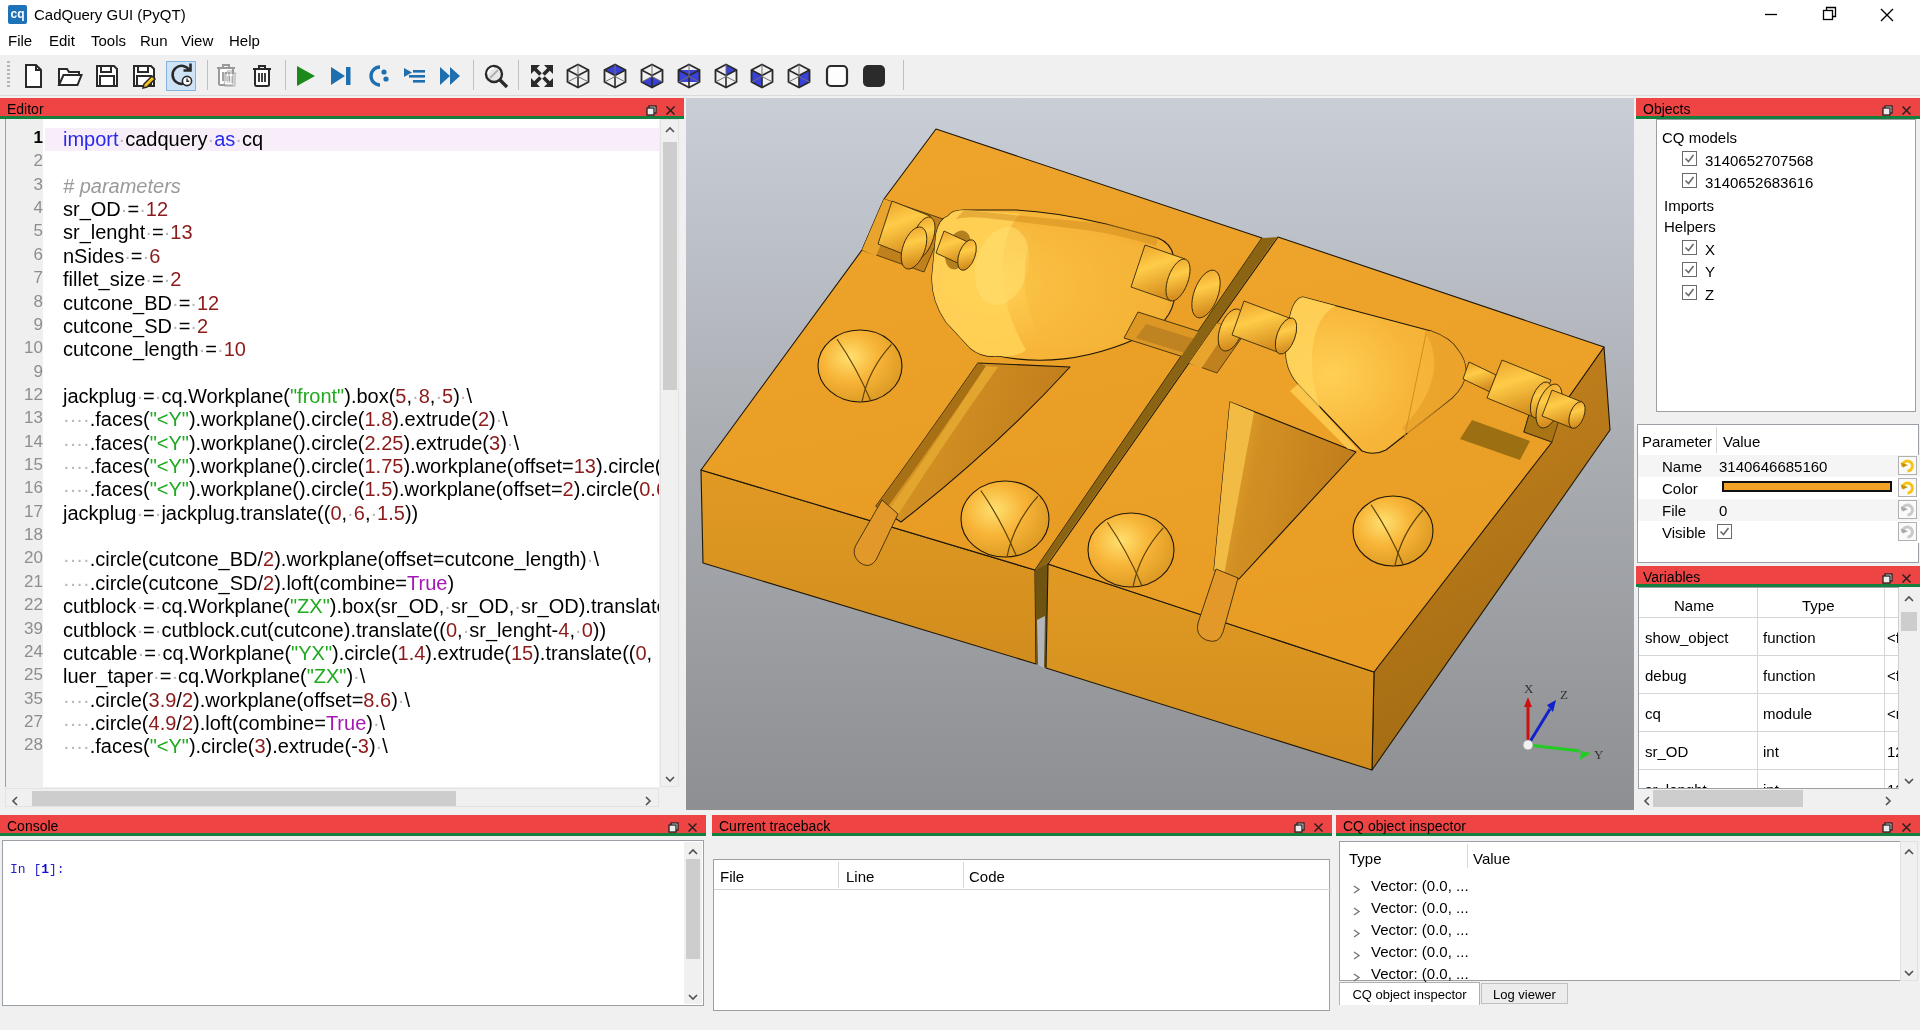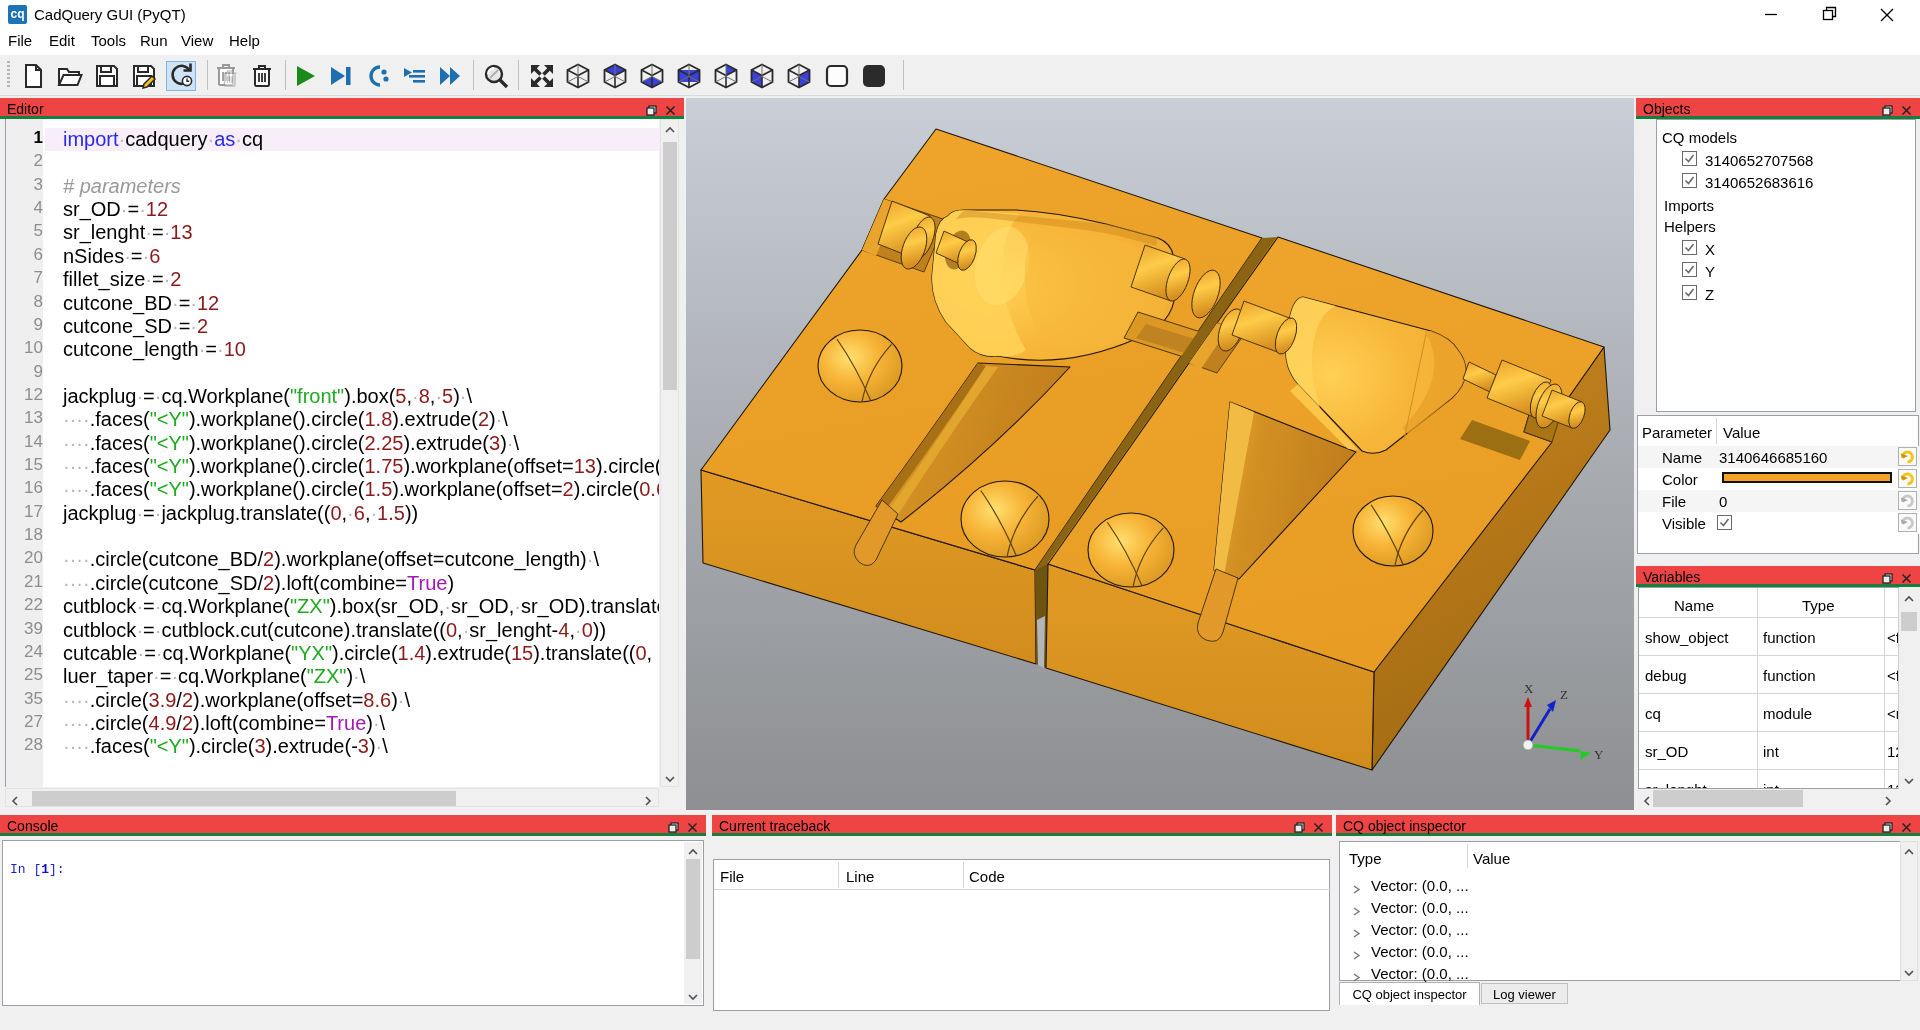--- a/index.html
+++ b/index.html
@@ -463,21 +463,21 @@
       <div class="abs row15" style="left:48px;top:143px">Y</div>
 <div class="cb" style="left:25px;top:165px">
         <svg width="11" height="11" viewBox="0 0 11 11">
           <path d="M1.5 5.5 L4.5 8.5 L9.5 2" fill="none" stroke="#6a6a6a" stroke-width="1.6"></path>
         </svg>
       </div>
       <div class="abs row15" style="left:48px;top:166px">Z</div>
 </div>
   </div>
 <div class="panel" style="left:1636px;top:414px;width:284px;height:146px">
-<div class="wbox" style="left:1px;top:1px;width:282px;height:139px">
+<div class="wbox" style="left:1px;top:10px;width:282px;height:139px">
 <div class="abs thead" style="left:4px;top:8px">Parameter</div>
 <div class="abs thead" style="left:85px;top:8px">Value</div>
 <div class="gridv" style="left:78px;top:2px;height:26px"></div>
 <div class="gridh" style="left:0;top:30px;width:282px"></div>
 <div class="abs" style="left:0;top:30px;width:282px;height:22px;background:#f5f5f5"></div>
 <div class="abs row15" style="left:24px;top:33px">Name</div>
 <div class="abs row15" style="left:81px;top:33px">3140646685160</div>
 <div class="abs" style="left:260px;top:31px;width:19px;height:19px;border:1px solid #b0b0b0;background:#fafafa"><svg width="17" height="17" viewBox="0 0 17 17" style="">
           <path d="M3.5 9.5 A5 5 0 1 1 8.5 14" fill="none" stroke="#f7c518" stroke-width="3"></path>
           <path d="M1.5 5.5 l2.5 5 5-2.5 z" fill="#c79200"></path>

